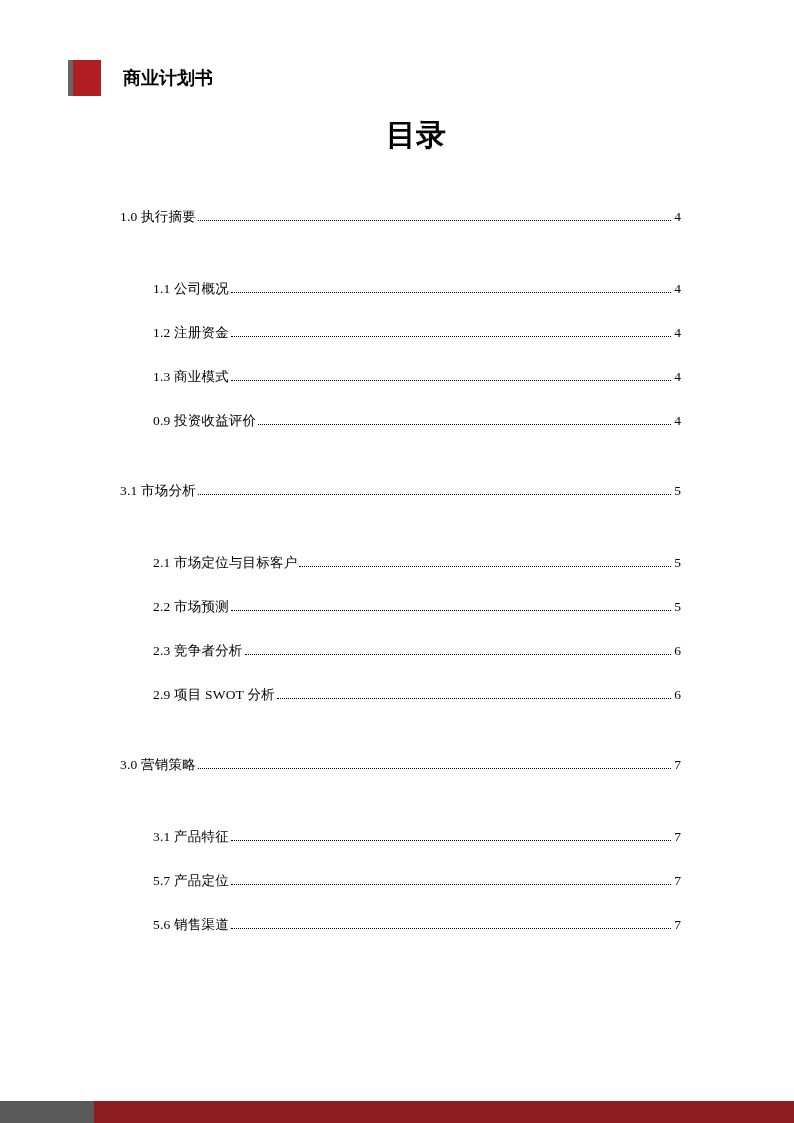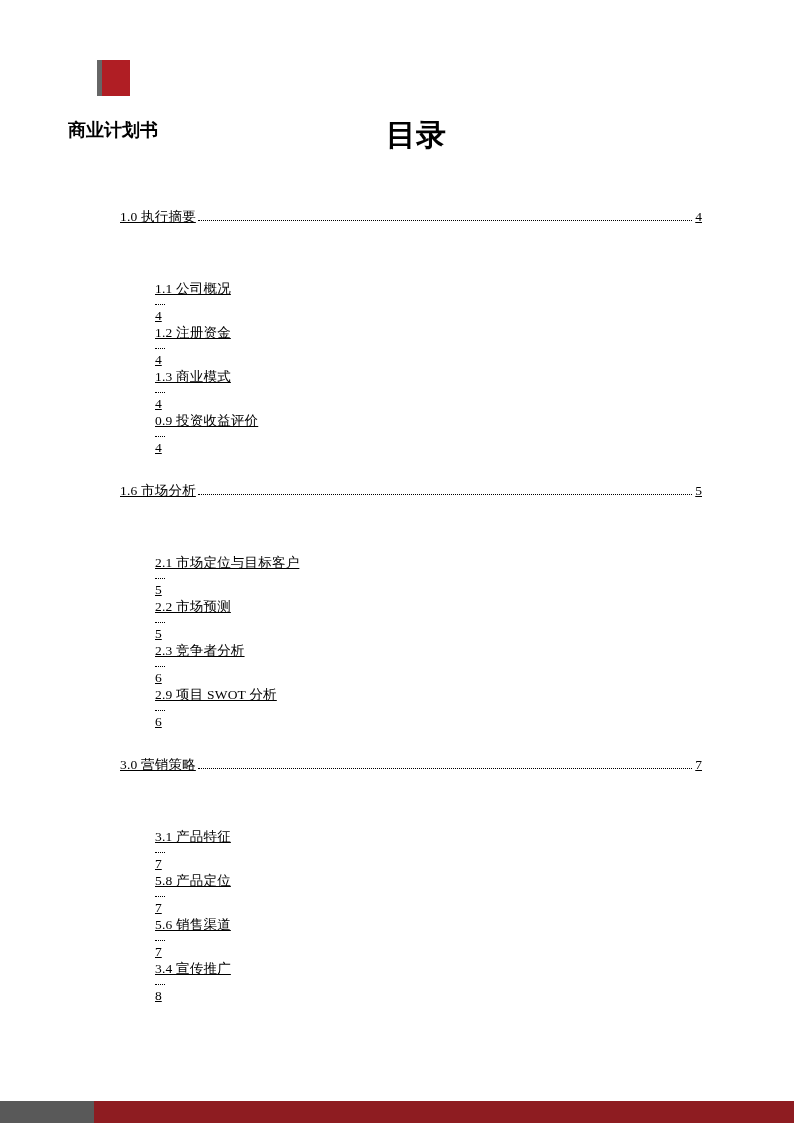--- a/index.html
+++ b/index.html
@@ -11,21 +11,20 @@
       position: relative;
       overflow: hidden;
     }
     .header {
       position: absolute;
       top: 60px;
       left: 68px;
       display: flex;
       align-items: center;
       gap: 22px;
-      flex-direction: column;
     }
     .accent-bar {
       display: flex;
     }
     .accent-bar .gray {
       width: 5px;
       height: 36px;
       background: #666;
     }
     .accent-bar .red {
@@ -48,34 +47,32 @@
       font-family: "SimSun", "宋体", serif;
       font-size: 30px;
       font-weight: bold;
       color: #000;
       padding-left: 38px;
     }
     .toc {
       position: absolute;
       top: 208px;
       left: 120px;
-      right: 92px;
-      text-decoration: underline;
+      right: 113px;
     }
     .toc-row {
       display: flex;
       align-items: baseline;
       height: 46px;
       font-size: 13.5px;
       color: #000;
     }
     .toc-row.sub {
       padding-left: 33px;
       height: 44px;
-      flex-direction: column;
     }
     .toc-section-gap { height: 26px; }
     .toc-label { white-space: nowrap; letter-spacing: 0.2px; }
     .toc-dots {
       flex: 1;
       border-bottom: 1.2px dotted #000;
       margin: 0 3px 3px 2px;
       min-width: 10px;
     }
     .toc-page { white-space: nowrap; }
@@ -133,21 +130,21 @@
       <span class="toc-dots"></span>
       <span class="toc-page">4</span>
     </div>
     <div class="toc-row sub">
       <span class="toc-label">0.9 投资收益评价</span>
       <span class="toc-dots"></span>
       <span class="toc-page">4</span>
     </div>
     <div class="toc-section-gap"></div>
     <div class="toc-row">
-      <span class="toc-label">1.6 市场分析</span>
+      <span class="toc-label">3.1 市场分析</span>
       <span class="toc-dots"></span>
       <span class="toc-page">5</span>
     </div>
     <div class="toc-section-gap"></div>
     <div class="toc-row sub">
       <span class="toc-label">2.1 市场定位与目标客户</span>
       <span class="toc-dots"></span>
       <span class="toc-page">5</span>
     </div>
     <div class="toc-row sub">
@@ -171,33 +168,28 @@
       <span class="toc-dots"></span>
       <span class="toc-page">7</span>
     </div>
     <div class="toc-section-gap"></div>
     <div class="toc-row sub">
       <span class="toc-label">3.1  产品特征</span>
       <span class="toc-dots"></span>
       <span class="toc-page">7</span>
     </div>
     <div class="toc-row sub">
-      <span class="toc-label">5.8  产品定位</span>
+      <span class="toc-label">5.7  产品定位</span>
       <span class="toc-dots"></span>
       <span class="toc-page">7</span>
     </div>
     <div class="toc-row sub">
       <span class="toc-label">5.6  销售渠道</span>
       <span class="toc-dots"></span>
       <span class="toc-page">7</span>
-    </div>
-    <div class="toc-row sub">
-      <span class="toc-label">3.4  宣传推广</span>
-      <span class="toc-dots"></span>
-      <span class="toc-page">8</span>
     </div>
     <div class="toc-section-gap"></div>
   </div>
 
 <div class="footer-bar">
   <div class="gray"></div>
   <div class="red"></div>
 </div>
 
 </body></html>

